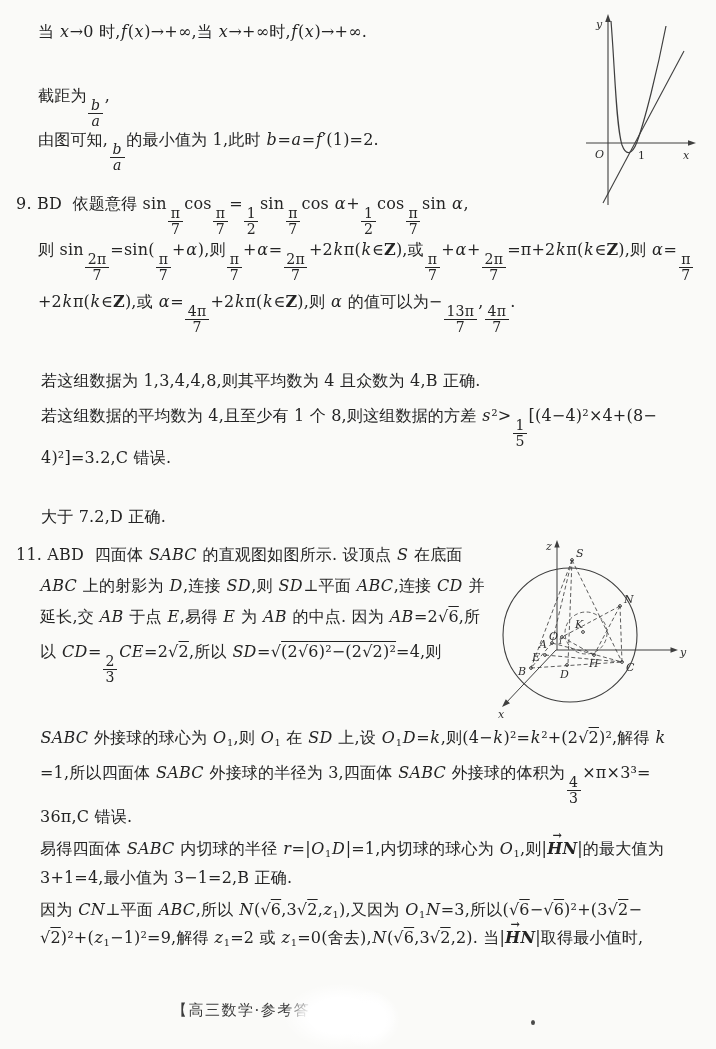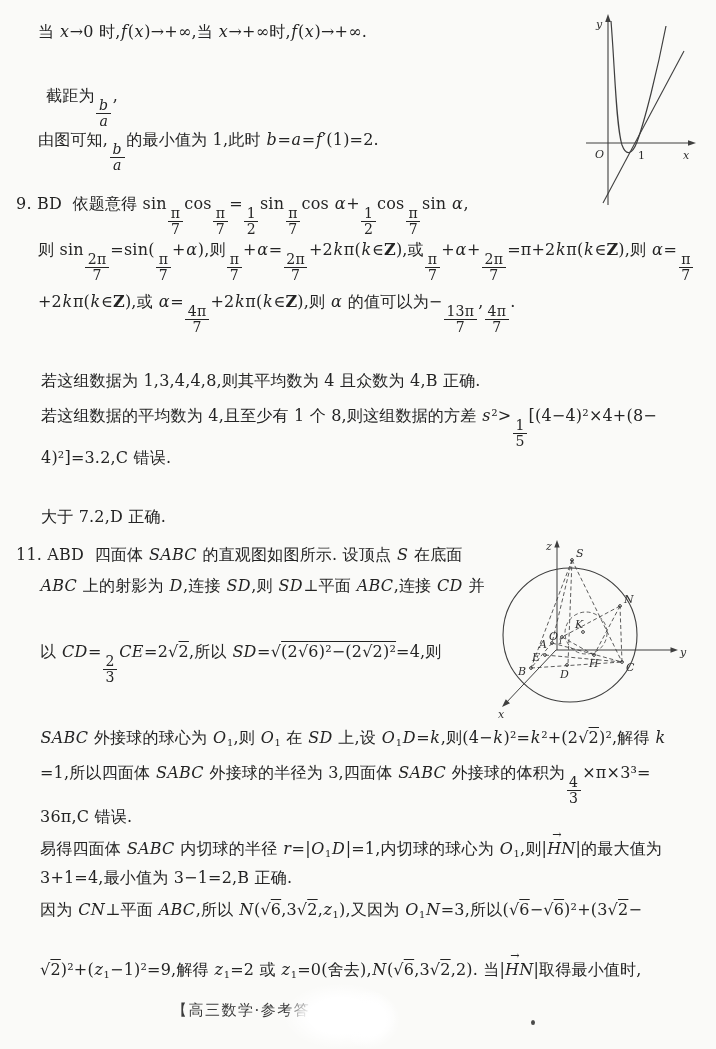--- a/index.html
+++ b/index.html
@@ -8,39 +8,39 @@
   .ln{position:absolute;white-space:nowrap;font-size:16px;letter-spacing:.2px;line-height:1.3;}
   .ln i{font-style:italic;padding:0 .5px;}
   .ln b{font-weight:bold;}
   .ln sub{font-size:.62em;vertical-align:-.3em;}
   .f{display:inline-flex;flex-direction:column;align-items:center;vertical-align:-.62em;
      line-height:1.12;font-size:.88em;margin:0 1.5px;text-align:center;}
   .f>span{padding:0 2.5px;display:block;}
   .f>span:first-child{border-bottom:1px solid #242424;}
   .o{text-decoration:overline;}
   .r{white-space:nowrap;}
-  .v{position:relative;display:inline-block;font-style:italic;}
+  .v{position:relative;display:inline-block;font-style:italic;font-weight:bold;}
   .va{position:absolute;left:18%;top:-.95em;font-size:.7em;font-style:normal;letter-spacing:0;}
   .footer{position:absolute;font-size:15px;letter-spacing:1.5px;color:#3c3c3c;}
   .fig{position:absolute;}
   svg line,svg path,svg circle,svg polyline{stroke:#3f3f3f;fill:none;}
   svg polygon{fill:#3f3f3f;stroke:none;}
   svg text{font-family:"DejaVu Serif","Liberation Serif",serif;font-size:11px;font-style:italic;fill:#2e2e2e;}
   svg text.up{font-style:normal;}
   svg text.sb{font-size:8px;}
   .blob{position:absolute;border-radius:50%;background:radial-gradient(closest-side,#ffffff 55%,rgba(255,255,255,0));}
   .speck{position:absolute;width:4px;height:5px;background:#4a4a4a;border-radius:50%;}
 </style>
 </head>
 <body>
 
 <div class="page">
 
   <div class="ln" style="left:38px;top:22px">当 <i>x</i>→0 时,<i>f</i>(<i>x</i>)→+∞,当 <i>x</i>→+∞时,<i>f</i>(<i>x</i>)→+∞.</div>
-  <div class="ln" style="left:46px;top:86px">截距为<span class="f">
+  <div class="ln" style="left:38px;top:86px">截距为<span class="f">
         <span><i>b</i></span>
         <span><i>a</i></span>
       </span>,</div>
   <div class="ln" style="left:38px;top:130px">由图可知,<span class="f">
         <span><i>b</i></span>
         <span><i>a</i></span>
       </span>的最小值为 1,此时 <i>b</i>=<i>a</i>=<i>f</i>′(1)=2.</div>
 
   <div class="ln" style="left:16px;top:194px">9. BD&nbsp;&nbsp;依题意得 sin<span class="f">
         <span>π</span>
@@ -97,34 +97,35 @@
   <div class="ln" style="left:41px;top:371px">若这组数据为 1,3,4,4,8,则其平均数为 4 且众数为 4,B 正确.</div>
   <div class="ln" style="left:41px;top:406px">若这组数据的平均数为 4,且至少有 1 个 8,则这组数据的方差 <i>s</i>²&gt;<span class="f">
         <span>1</span>
         <span>5</span>
       </span>[(4−4)²×4+(8−</div>
   <div class="ln" style="left:41px;top:448px">4)²]=3.2,C 错误.</div>
   <div class="ln" style="left:41px;top:507px">大于 7.2,D 正确.</div>
 
   <div class="ln" style="left:16px;top:545px">11. ABD&nbsp;&nbsp;四面体 <i>SABC</i> 的直观图如图所示. 设顶点 <i>S</i> 在底面</div>
   <div class="ln" style="left:40px;top:576px"><i>ABC</i> 上的射影为 <i>D</i>,连接 <i>SD</i>,则 <i>SD</i>⊥平面 <i>ABC</i>,连接 <i>CD</i> 并</div>
+  <div class="ln" style="left:40px;top:607px">延长,交 <i>AB</i> 于点 <i>E</i>,易得 <i>E</i> 为 <i>AB</i> 的中点. 因为 <i>AB</i>=2<span class="r">√<span class="o">6</span></span>,所</div>
   <div class="ln" style="left:40px;top:642px">以 <i>CD</i>=<span class="f">
         <span>2</span>
         <span>3</span>
       </span><i>CE</i>=2<span class="r">√<span class="o">2</span></span>,所以 <i>SD</i>=<span class="r">√<span class="o">(2√<span class="o">6</span>)²−(2√<span class="o">2</span>)²</span></span>=4,则</div>
   <div class="ln" style="left:40px;top:728px"><i>SABC</i> 外接球的球心为 <i>O</i><sub>1</sub>,则 <i>O</i><sub>1</sub> 在 <i>SD</i> 上,设 <i>O</i><sub>1</sub><i>D</i>=<i>k</i>,则(4−<i>k</i>)²=<i>k</i>²+(2<span class="r">√<span class="o">2</span></span>)²,解得 <i>k</i></div>
   <div class="ln" style="left:40px;top:763px">=1,所以四面体 <i>SABC</i> 外接球的半径为 3,四面体 <i>SABC</i> 外接球的体积为<span class="f">
         <span>4</span>
         <span>3</span>
       </span>×π×3³=</div>
   <div class="ln" style="left:40px;top:807px">36π,C 错误.</div>
   <div class="ln" style="left:40px;top:839px">易得四面体 <i>SABC</i> 内切球的半径 <i>r</i>=|<i>O</i><sub>1</sub><i>D</i>|=1,内切球的球心为 <i>O</i><sub>1</sub>,则|<span class="v">HN<span class="va">→</span></span>|的最大值为</div>
   <div class="ln" style="left:40px;top:868px">3+1=4,最小值为 3−1=2,B 正确.</div>
   <div class="ln" style="left:40px;top:900px">因为 <i>CN</i>⊥平面 <i>ABC</i>,所以 <i>N</i>(<span class="r">√<span class="o">6</span></span>,3<span class="r">√<span class="o">2</span></span>,<i>z</i><sub>1</sub>),又因为 <i>O</i><sub>1</sub><i>N</i>=3,所以(<span class="r">√<span class="o">6</span></span>−<span class="r">√<span class="o">6</span></span>)²+(3<span class="r">√<span class="o">2</span></span>−</div>
-  <div class="ln" style="left:40px;top:960px"><span class="r">√<span class="o">2</span></span>)²+(<i>z</i><sub>1</sub>−1)²=9,解得 <i>z</i><sub>1</sub>=2 或 <i>z</i><sub>1</sub>=0(舍去),<i>N</i>(<span class="r">√<span class="o">6</span></span>,3<span class="r">√<span class="o">2</span></span>,2). 当|<span class="v">HN<span class="va">→</span></span>|取得最小值时,</div>
+  <div class="ln" style="left:40px;top:928px"><span class="r">√<span class="o">2</span></span>)²+(<i>z</i><sub>1</sub>−1)²=9,解得 <i>z</i><sub>1</sub>=2 或 <i>z</i><sub>1</sub>=0(舍去),<i>N</i>(<span class="r">√<span class="o">6</span></span>,3<span class="r">√<span class="o">2</span></span>,2). 当|<span class="v">HN<span class="va">→</span></span>|取得最小值时,</div>
 
   <svg class="fig" style="left:583px;top:12px" width="130" height="200" viewBox="0 0 130 200">
     <line x1="25" y1="7" x2="25" y2="193" stroke-width="1.1"></line>
     <polygon points="25,2 22.2,10 27.8,10"></polygon>
     <line x1="3" y1="131" x2="108" y2="131" stroke-width="1.1"></line>
     <polygon points="113,131 105,128.2 105,133.8"></polygon>
     <path d="M28,9 C32,58 33,114 39,133 C43,144 49,143 54,130 C62,108 74,60 83,14" stroke-width="1.2"></path>
     <line x1="20" y1="191" x2="101" y2="39" stroke-width="1.1"></line>
     <text x="13" y="16">y</text>
     <text x="100" y="147">x</text>

